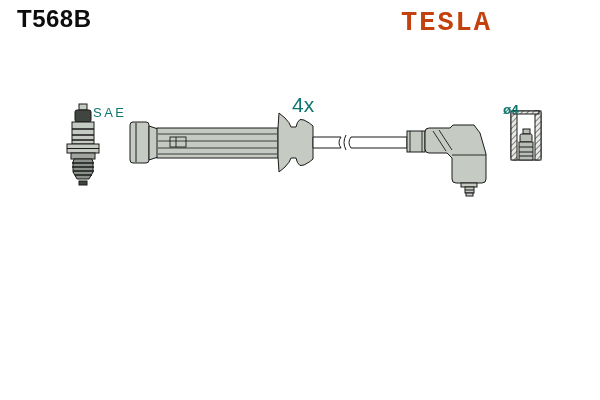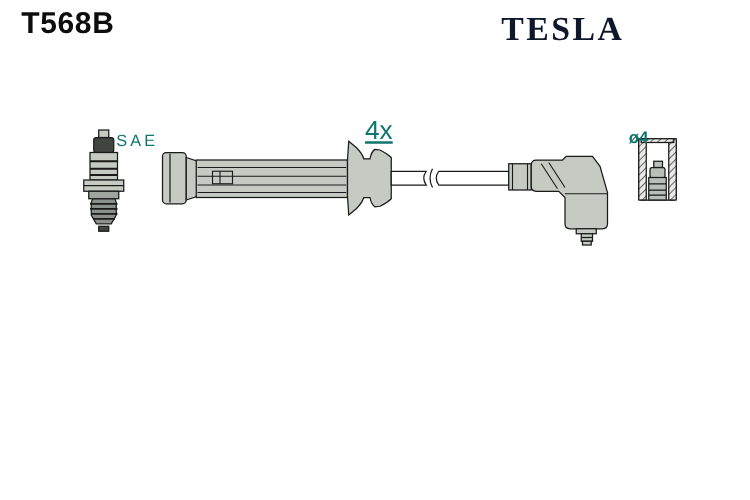--- a/index.html
+++ b/index.html
@@ -9,27 +9,27 @@
   }
   .part-number{
     position:absolute;left:17px;top:5px;font-size:24px;font-weight:bold;
     letter-spacing:0.5px;color:#0d0d0d;
   }
   .description{
     position:absolute;left:17px;top:33px;font-size:11px;letter-spacing:-0.1px;color:#1a1a1a;
   }
   .brand{
     position:absolute;left:401px;top:8px;font-size:27px;font-weight:bold;
-    font-family:Liberation Serif, serif;color:#0f172a;letter-spacing:2px;
+    font-family:Liberation Mono, monospace;color:#c2410c;letter-spacing:2px;
   }
   .diagram{position:absolute;left:0;top:0;width:600px;height:400px;}
   .diagram svg{position:absolute;left:0;top:0;}
   .label{position:absolute;color:#0f766e;}
   .label-sae{left:93px;top:105px;font-size:13px;letter-spacing:2.5px;}
-  .label-qty{left:292px;top:93px;font-size:21px;text-decoration:underline;}
+  .label-qty{left:292px;top:93px;font-size:21px;}
   .label-dia{left:484px;top:102px;font-size:13.5px;font-weight:bold;margin-left:19px;}
 </style>
 </head>
 <body>
 
 <div class="canvas">
 
   <div class="part-number">T568B</div>
   <div class="brand">TESLA</div>
 

